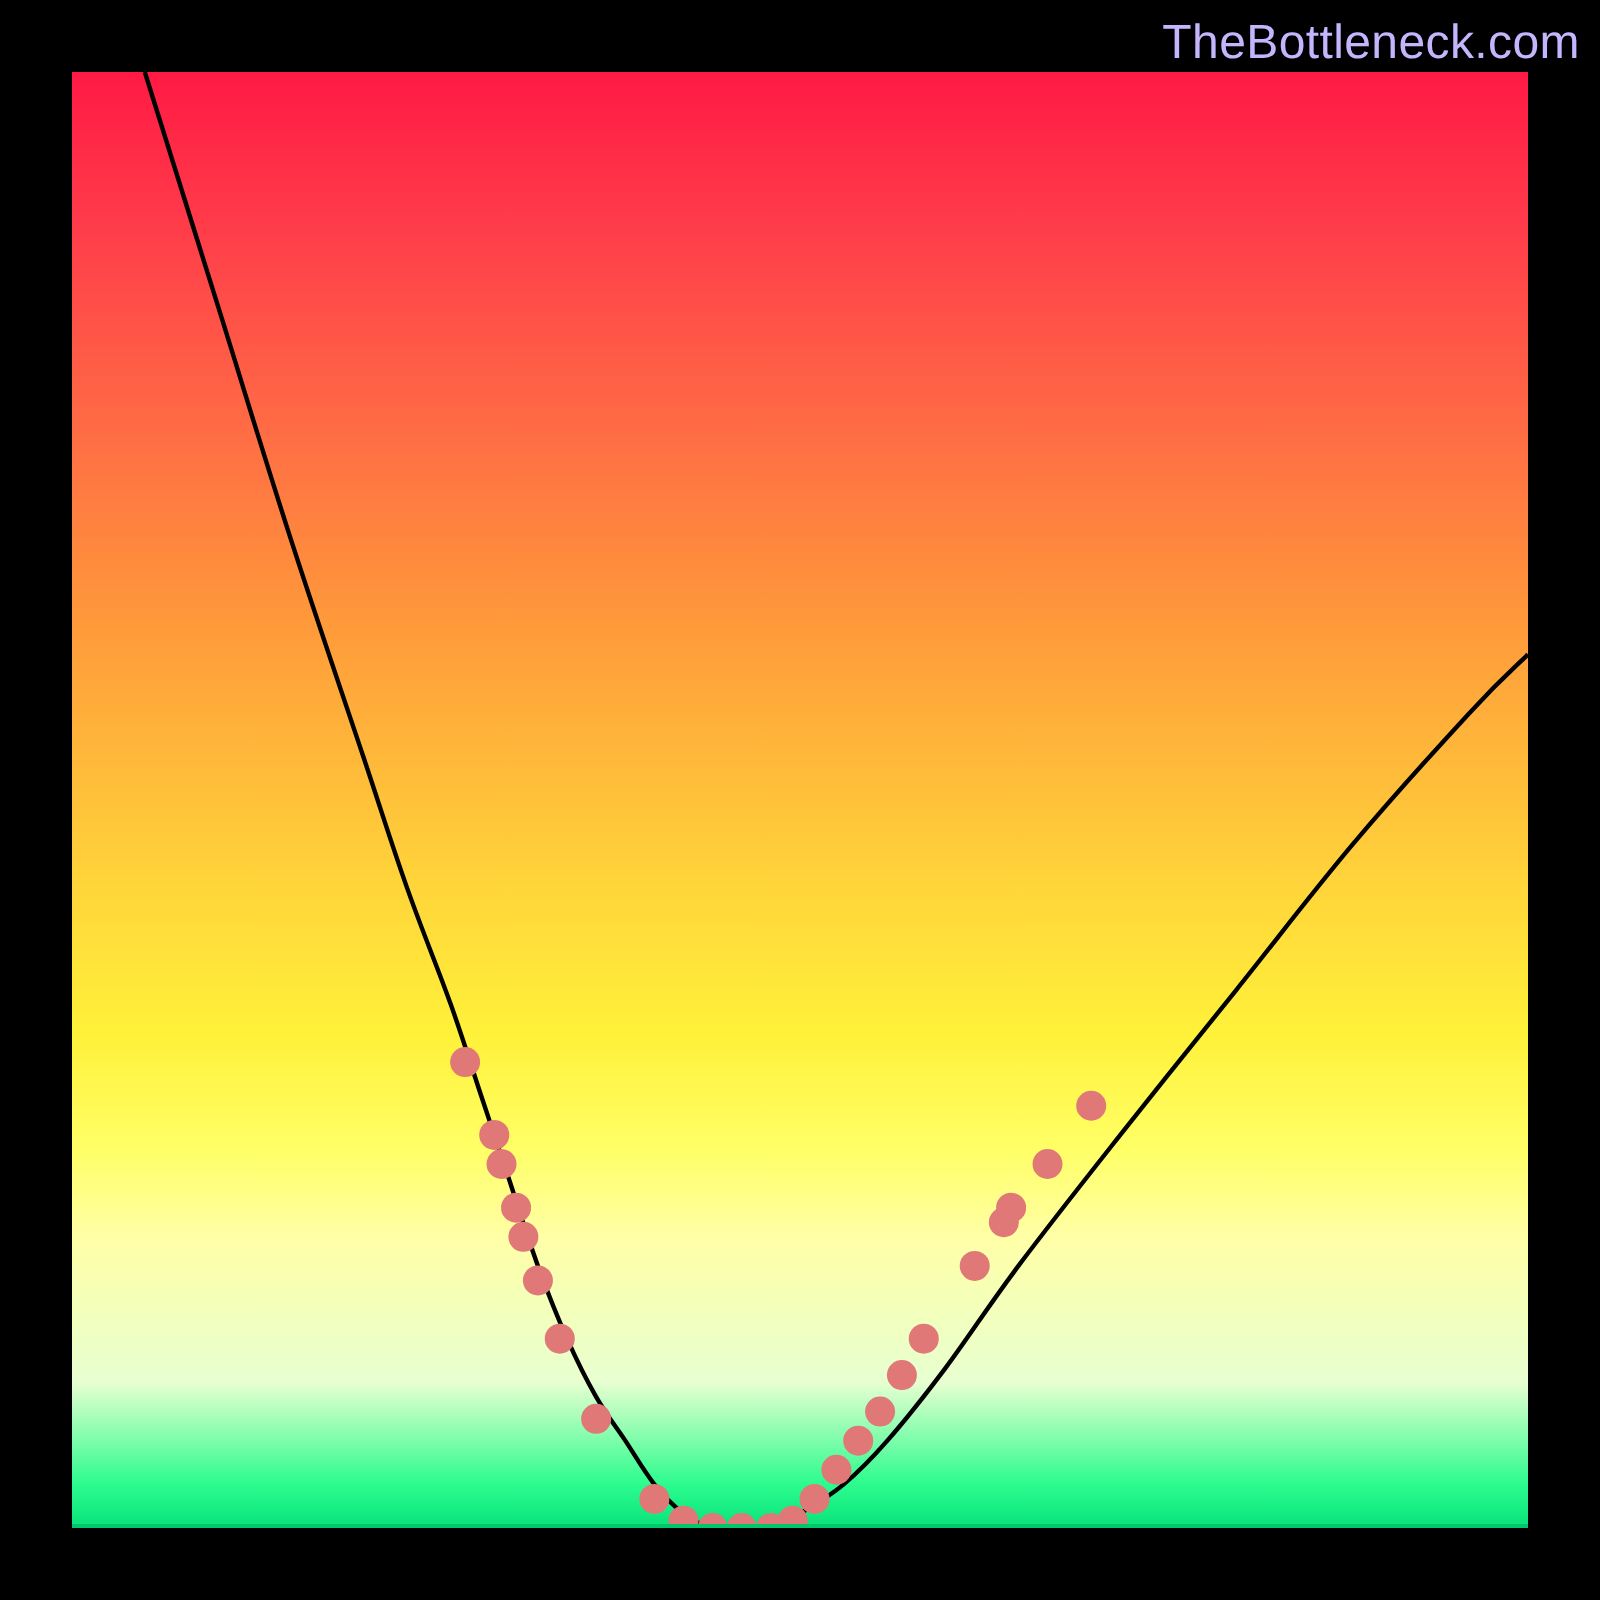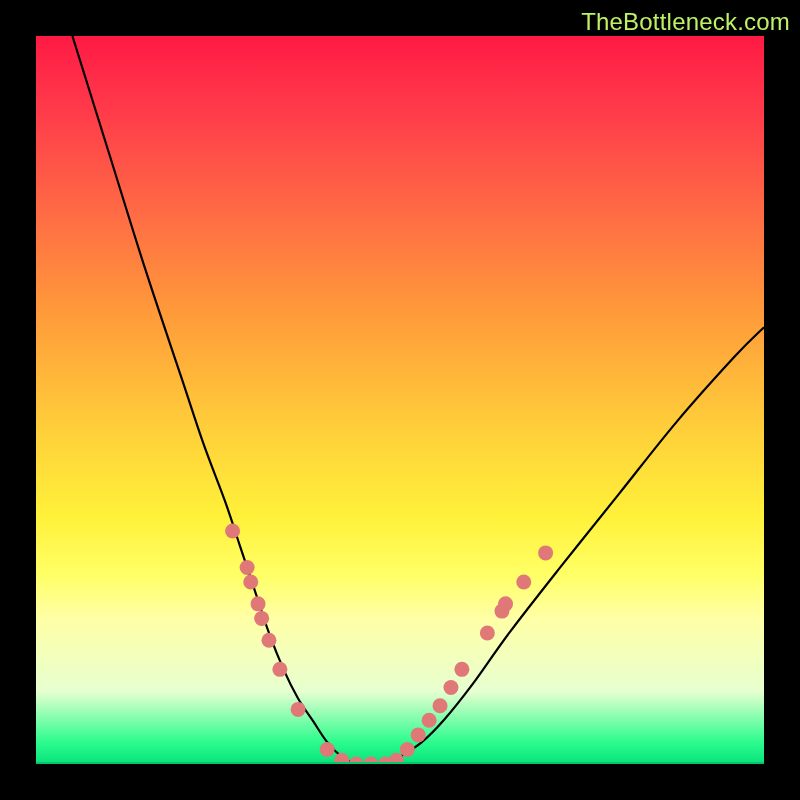--- a/index.html
+++ b/index.html
@@ -26,21 +26,21 @@
       #ffff66 74%,
       #ffffa6 80%,
       #e7ffd0 90%,
       #2cfc8e 97%,
       #08e27a 100%);
   }
   .watermark {
     position: absolute;
     top: 8px;
     right: 10px;
-    color: #bef264;
+    color: #c4b5fd;
     font-size: 24px;
     font-weight: 500;
     letter-spacing: 0.2px;
   }
   svg.overlay {
     position: absolute;
     left: 0; top: 0;
     width: 728px; height: 728px;
   }
   .curve {

